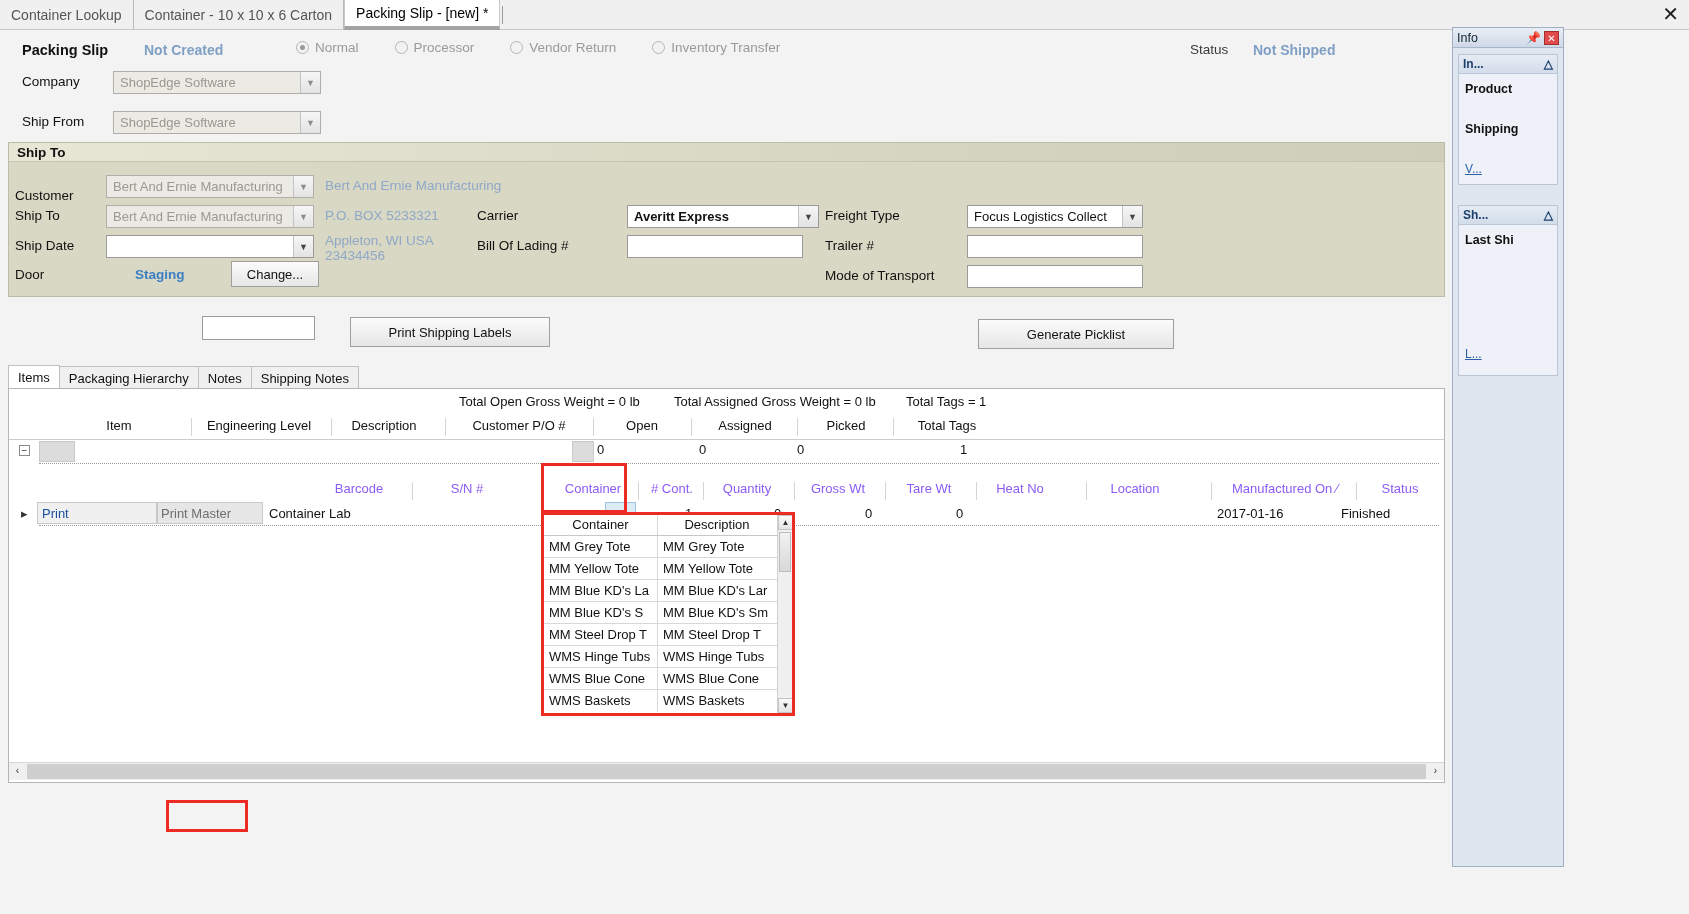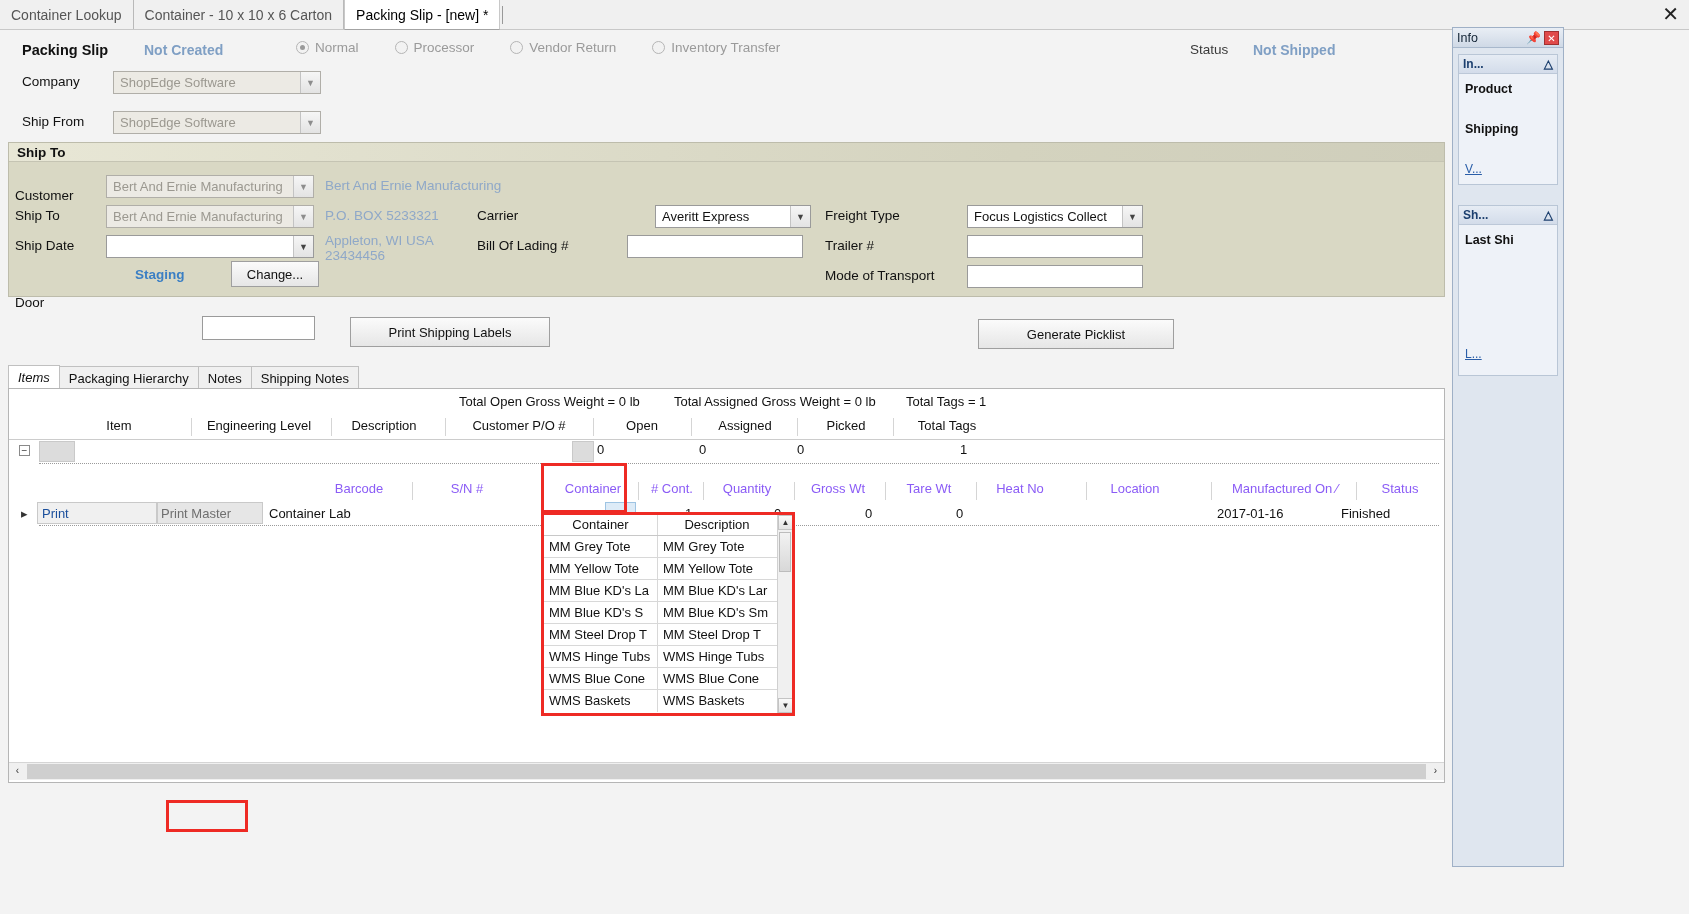--- a/index.html
+++ b/index.html
@@ -20,21 +20,21 @@
     display:flex; align-items:stretch;
   }
   .tab {
     display:flex; align-items:center; padding:0 11px;
     font-size:14px; color:#555; cursor:default; white-space:nowrap;
   }
   .tab.sep { border-right:1px solid #b9b9b9; }
   .tab.active {
     background:#ffffff; color:#000; font-weight:normal;
     border-left:1px solid #c8c8c8; border-right:1px solid #c8c8c8;
-    border-bottom:1px solid #a3a3a3; margin-bottom:-1px;
+    border-bottom:4px solid #a3a3a3; margin-bottom:-1px;
   }
   .tab-caret { width:1px; background:#999; height:18px; align-self:center; margin-left:2px;}
   .closeX {
     position:absolute; right:10px; top:4px; font-size:20px; color:#222;
     cursor:pointer; line-height:20px; font-family:"Liberation Sans", sans-serif;
   }
 
   
   .form-area {
     position:absolute; left:8px; top:30px; width:1540px; height:325px;
@@ -103,21 +103,21 @@
   
   .maxship-lbl { position:absolute; left:14px; top:336px; font-weight:bold; font-size:19px;margin-top:36px; }
 
   
   .subtabs { position:absolute; left:8px; top:365px; display:flex; align-items:flex-end; }
   .subtab {
     padding:4px 9px 4px 9px; font-size:13px; color:#111;
     border:1px solid #c0c0c0; border-bottom:none; background:#f0f0f0;
     margin-right:-1px; cursor:pointer;
   }
-  .subtab.active { background:#ffffff; border-bottom:1px solid #ffffff;font-style:italic; }
+  .subtab.active { background:#ffffff; border-bottom:1px solid #ffffff; }
 
   
   .gridbox {
     position:absolute; left:8px; top:388px; width:1437px; height:395px;
     background:#ffffff; border:1px solid #b5b5b5;
   }
   .totals { position:absolute; top:5px; font-size:13px; color:#111; }
   .gridhdr {
     position:absolute; left:0; top:25px; width:100%; height:26px;
     border-bottom:1px solid #cccccc;
@@ -309,28 +309,28 @@
     <div class="lbl" style="position:absolute; left:6px; top:95px;">Ship Date</div>
     <div class="combo enabled" style="position:absolute; left:97px; top:92px; width:208px;">
       <span></span>
       <span class="arrow">▼</span>
     </div>
     <div class="muted-link" style="position:absolute; left:316px; top:90px; font-size:13.5px; line-height:15px;">
       <span>Appleton, WI USA</span><br>
       <span>23434456</span>
     </div>
 
-    <div class="lbl" style="position:absolute; left:6px; top:124px;margin-top:28px;">Door</div>
+    <div class="lbl" style="position:absolute; left:6px; top:124px;">Door</div>
     <div class="link" style="position:absolute; left:97px; top:124px; font-weight:bold; font-size:13.5px;margin-left:29px;">Staging</div>
     <div class="btn" style="position:absolute; left:222px; top:118px; width:88px; height:26px;">
       <span>Change...</span>
     </div>
 
     <div class="lbl" style="position:absolute; left:468px; top:65px;">Carrier</div>
-    <div class="combo enabled" style="position:absolute; left:646px; top:62px; width:156px;">
+    <div class="combo enabled" style="position:absolute; left:618px; top:62px; width:192px;font-weight:bold;">
       <span>Averitt Express</span>
       <span class="arrow">▼</span>
     </div>
     <div class="lbl" style="position:absolute; left:468px; top:95px;">Bill Of Lading #</div>
     <div class="txtbox" style="position:absolute; left:618px; top:92px; width:176px;">
       <span></span>
     </div>
 
     <div class="lbl" style="position:absolute; left:816px; top:65px;">Freight Type</div>
     <div class="combo enabled" style="position:absolute; left:958px; top:62px; width:176px;">

